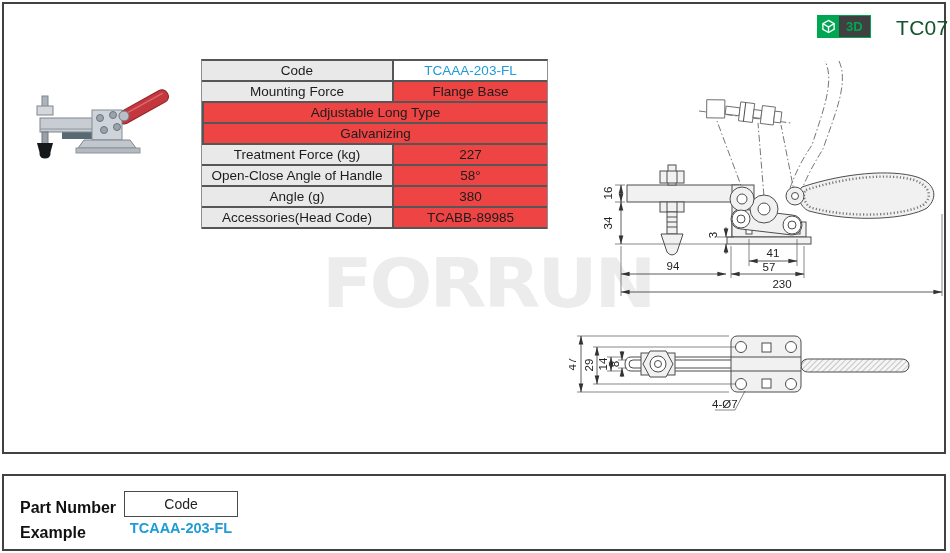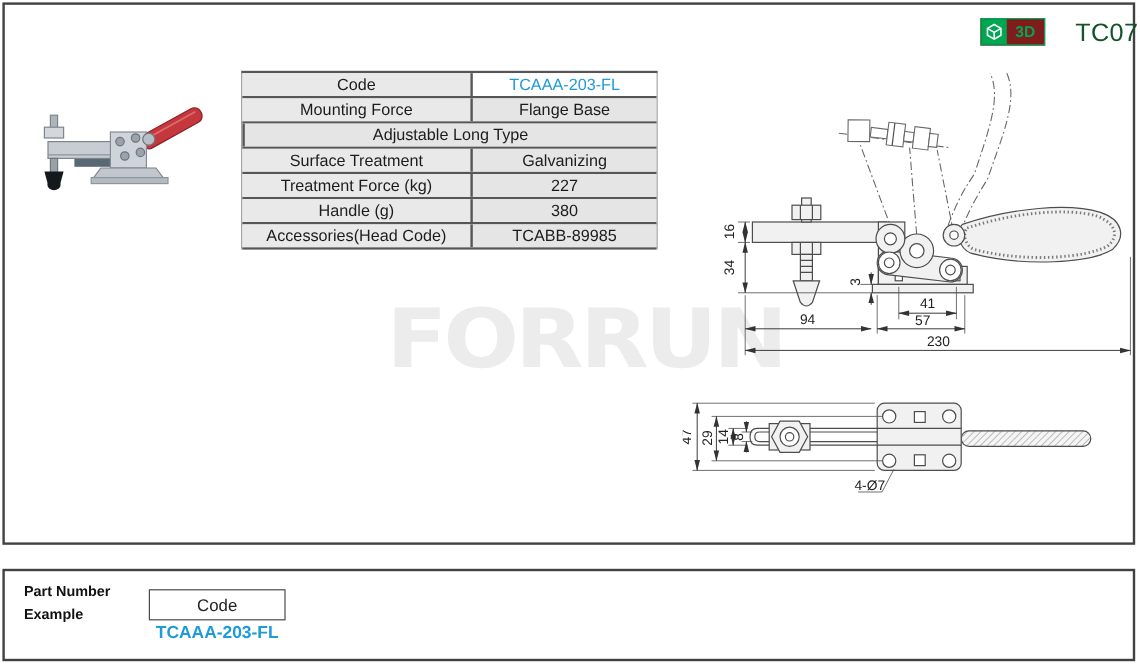--- a/index.html
+++ b/index.html
@@ -5,52 +5,52 @@
   html,body{margin:0;padding:0;background:#fff;}
   .page{position:relative;width:950px;height:553px;background:#fff;overflow:hidden;
         font-family:"Liberation Sans",sans-serif;color:#1c1c1c;}
   .main-panel{position:absolute;left:2px;top:2px;width:944px;height:452px;
         box-sizing:border-box;border:2px solid #414141;background:#fff;}
   .bottom-panel{position:absolute;left:2px;top:474px;width:944px;height:77px;
         box-sizing:border-box;border:2px solid #414141;background:#fff;}
 
   
   .badge3d{position:absolute;left:815px;top:13px;height:21px;display:flex;align-items:stretch;
-        border:1px solid #00a651;background:#7f1d1d;cursor:pointer;}
+        border:1px solid #00a651;background:#404040;cursor:pointer;}
   .badge3d .cube{width:21px;background:#00a651;display:flex;align-items:center;justify-content:center;}
   .badge3d .lbl{color:#00a651;font-weight:bold;font-size:13px;display:flex;align-items:center;padding:0 7px;}
   .partno{position:absolute;left:894px;top:14px;font-size:21px;font-weight:400;letter-spacing:.3px;color:#14532d;}
 
   
   .spec-table{position:absolute;left:197px;top:55px;width:345px;z-index:2;
         border-top:2px solid #565656;border-left:1px solid #8f8f8f;border-right:1px solid #8f8f8f;
         font-size:13.5px;}
   .srow{display:flex;height:21px;box-sizing:border-box;border-bottom:2px solid #565656;}
   .cell-l{width:190px;background:#e9e9e9;text-align:center;line-height:19px;}
-  .cell-v{flex:1;background:#e5e5e5;text-align:center;line-height:19px;border-left:2px solid #565656;}
+  .cell-v{flex:1;background:#ef4444;text-align:center;line-height:19px;border-left:2px solid #565656;}
   .cell-v.code{background:#fff;color:#1f9bd7;}
 
   
   .watermark{position:absolute;left:318px;top:236px;z-index:0;font-size:74px;font-weight:800;
         letter-spacing:-3px;color:#ececec;font-family:"DejaVu Sans","Liberation Sans",sans-serif;
         transform:scaleY(.92);user-select:none;}
 
   
   .draw{position:absolute;z-index:1;}
   svg text.dim{font-family:"Liberation Sans",sans-serif;font-size:11.5px;fill:#222;}
   svg .ln{stroke:#4d4d4d;stroke-width:1;fill:none;}
   svg .part{stroke:#4d4d4d;stroke-width:1;fill:#f1f1f1;}
   svg .hole{stroke:#4d4d4d;stroke-width:1;fill:#fff;}
   svg .dimln{stroke:#333;stroke-width:.8;fill:none;}
   svg .ext{stroke:#555;stroke-width:.7;fill:none;}
   svg .ph{stroke:#666;stroke-width:.9;fill:none;stroke-dasharray:7 2.5 1.5 2.5;}
   svg .phpart{stroke:#666;stroke-width:.9;fill:#fff;}
 
   
-  .pn-head{position:absolute;left:16px;top:8px;font-size:12px;font-weight:700;line-height:1.55;color:#111;}
+  .pn-head{position:absolute;left:16px;top:20px;font-size:16px;font-weight:700;line-height:1.55;color:#111;}
   .code-box{position:absolute;left:120px;top:15px;width:114px;height:26px;box-sizing:border-box;
         border:1px solid #4a4a4a;text-align:center;line-height:24px;font-size:14px;color:#222;}
   .code-val{position:absolute;left:120px;top:44px;width:114px;text-align:center;
         font-size:14.5px;font-weight:700;color:#1f9bd7;}
 </style>
 </head>
 <body>
 
 <div class="page">
 
@@ -99,29 +99,32 @@
           <div class="cell-v code">TCAAA-203-FL</div>
         </div>
       <div class="srow">
           <div class="cell-l">Mounting Force</div>
           <div class="cell-v">Flange Base</div>
         </div>
       <div class="srow">
           <div class="cell-v">Adjustable Long Type</div>
         </div>
       <div class="srow">
-          <div class="cell-l">Surface Treatment</div>
           <div class="cell-v">Galvanizing</div>
         </div>
       <div class="srow">
           <div class="cell-l">Treatment Force (kg)</div>
           <div class="cell-v">227</div>
         </div>
       <div class="srow">
-          <div class="cell-l">Handle (g)</div>
+          <div class="cell-l">Open-Close  Angle of Handle</div>
+          <div class="cell-v">58°</div>
+        </div>
+      <div class="srow">
+          <div class="cell-l">Angle (g)</div>
           <div class="cell-v">380</div>
         </div>
       <div class="srow">
           <div class="cell-l">Accessories(Head Code)</div>
           <div class="cell-v">TCABB-89985</div>
         </div>
     </div>
 
     <svg class="draw" style="left:595px;top:55px;" width="350" height="245" viewBox="0 0 350 245">
       <defs>

